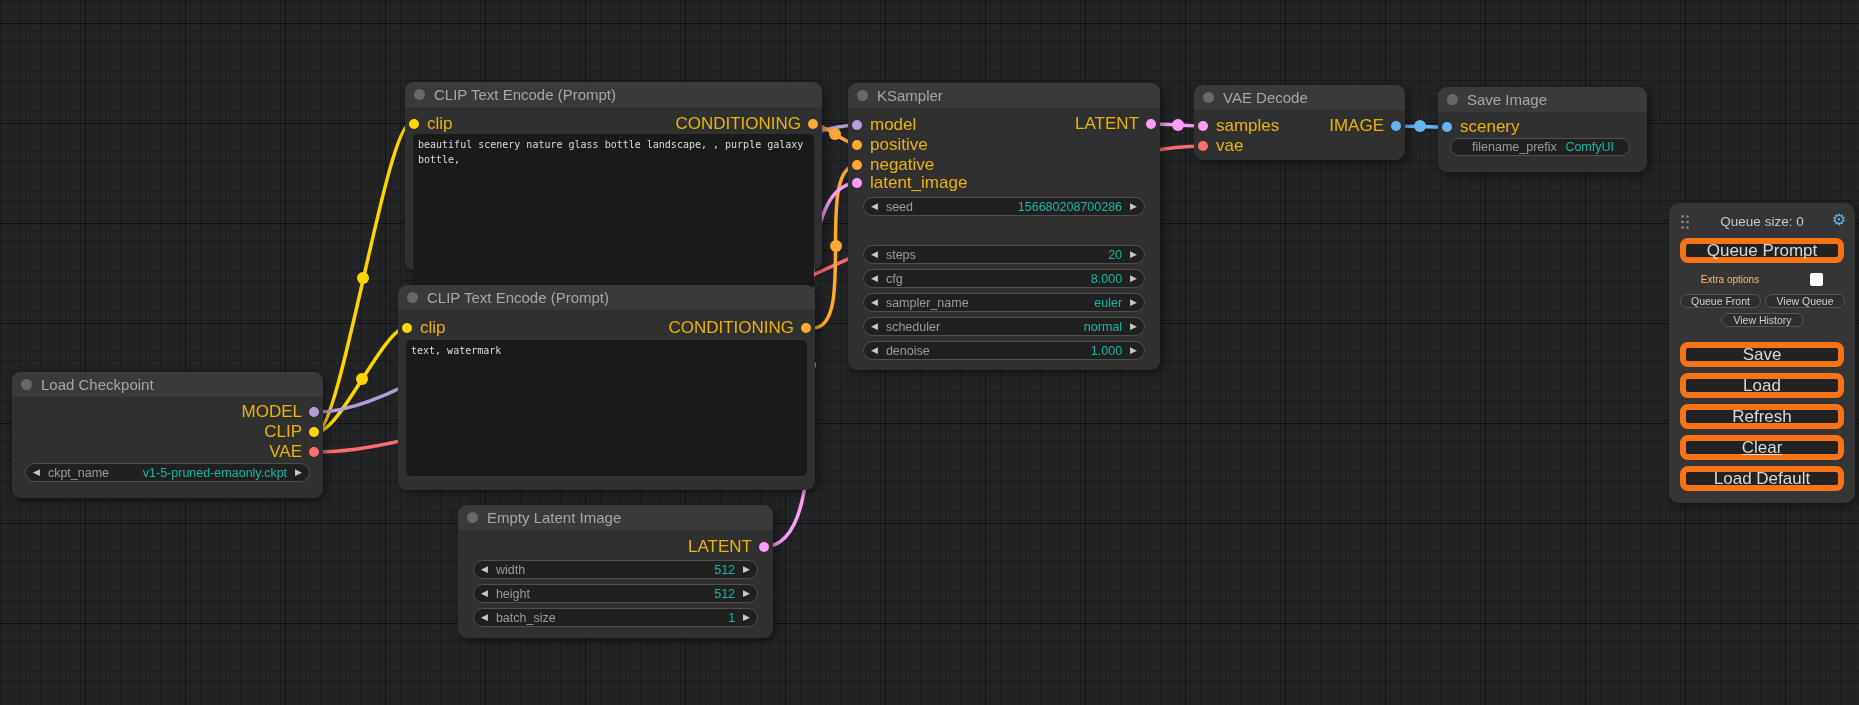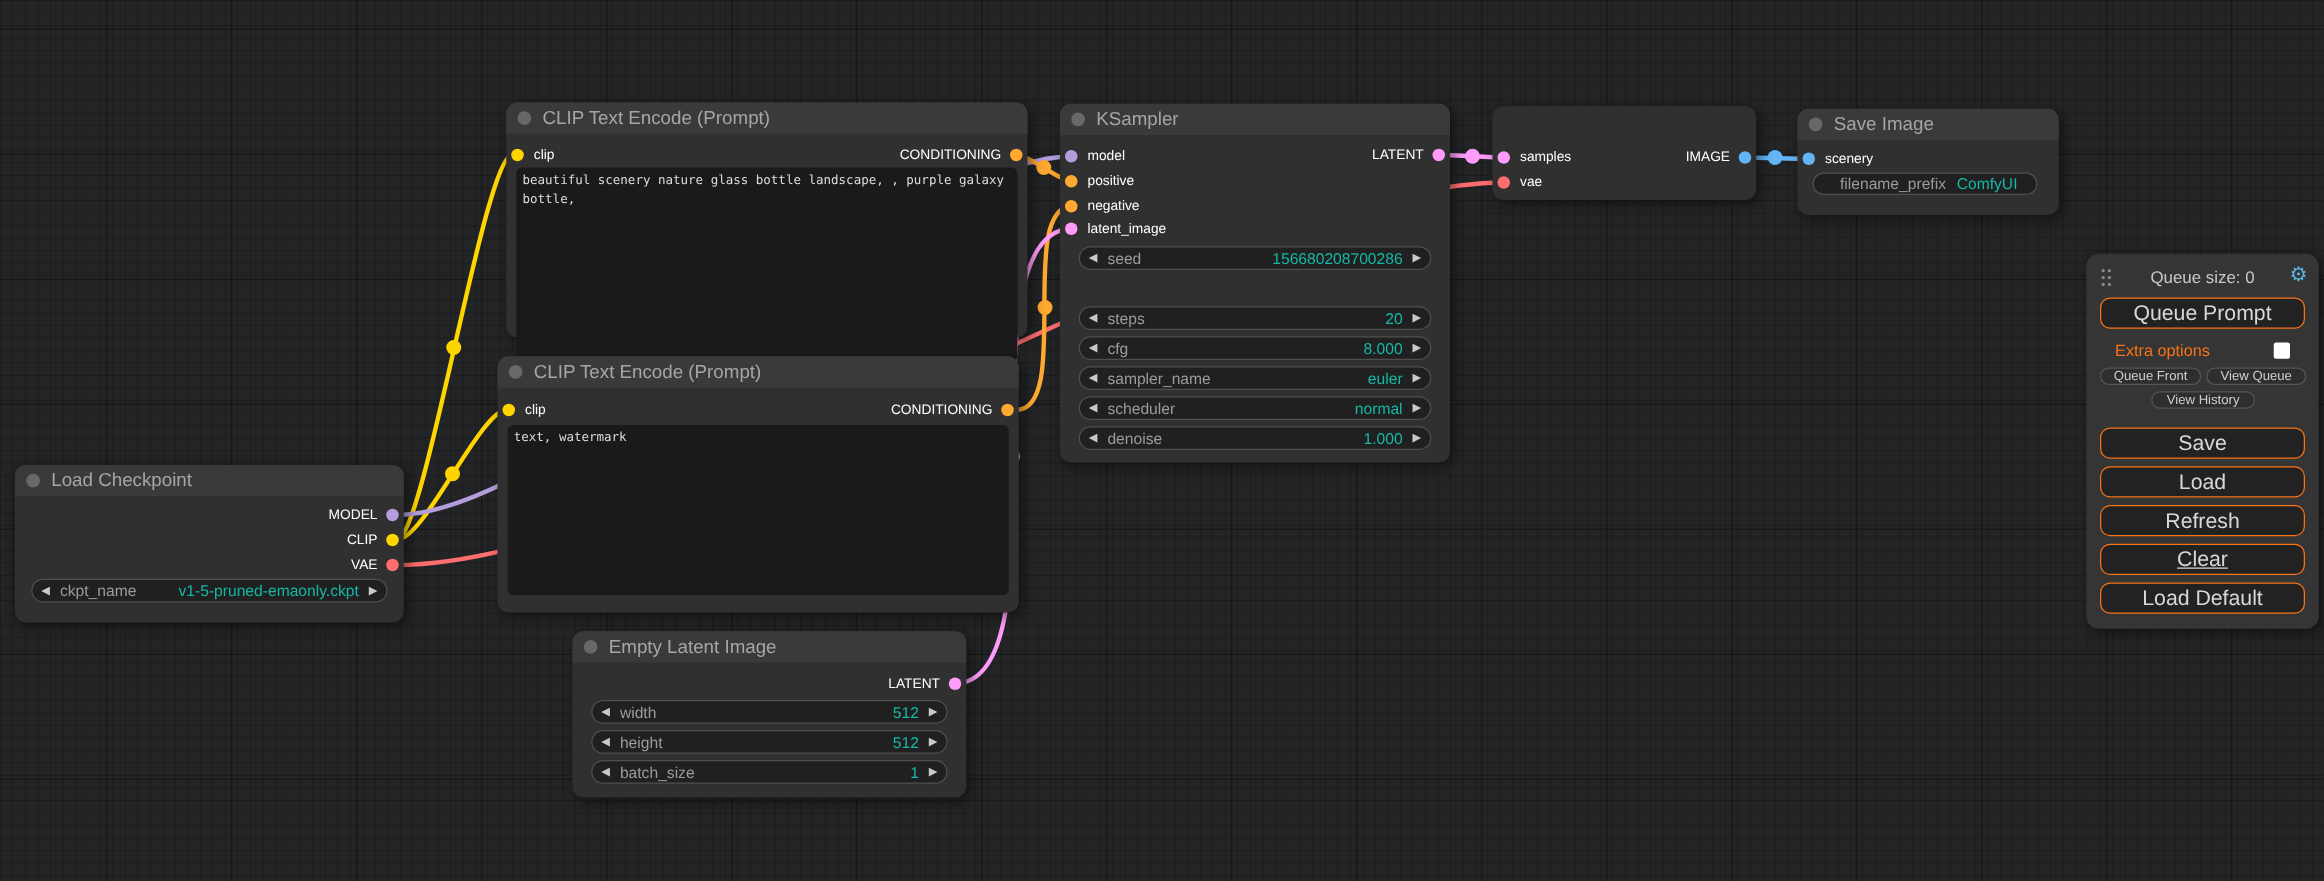--- a/index.html
+++ b/index.html
@@ -19,21 +19,21 @@
   .node{
     position:absolute;z-index:2;background:#303031;border-radius:9px;
     box-shadow:3px 3px 10px rgba(0,0,0,.45);
   }
   .ntitle{
     position:absolute;left:0;top:0;right:0;height:25px;background:#3a3a3b;
     border-radius:9px 9px 0 0;display:flex;align-items:center;padding-left:9px;box-sizing:border-box;
   }
   .tdot{width:11px;height:11px;border-radius:50%;background:#686868;margin-right:9px;flex:0 0 auto;}
   .ttext{color:#a6a6a6;font-size:15px;white-space:nowrap;}
-  .slot{position:absolute;height:18px;display:flex;align-items:center;color:#ffffff;font-size:11px;}
+  .slot{position:absolute;height:18px;display:flex;align-items:center;color:#eab308;font-size:17px;}
   .islot{left:4px;}
   .oslot{right:4px;flex-direction:row-reverse;}
   .sdot{width:10px;height:10px;border-radius:50%;flex:0 0 auto;}
   .islot .sdot{margin-right:8px;}
   .oslot .sdot{margin-left:7px;}
   .c-model{background:#B39DDB;}
   .c-clip{background:#FFD500;}
   .c-vae{background:#FF6E6E;}
   .c-cond{background:#FFA931;}
   .c-latent{background:#FF9CF9;}
@@ -59,32 +59,32 @@
   #node-empty-latent{left:458px;top:505px;width:315px;height:133px;}
   #node-ksampler{left:848px;top:83px;width:312px;height:287px;}
   #node-vae-decode{left:1194px;top:85px;width:211px;height:75px;}
   #node-save-image{left:1438px;top:87px;width:209px;height:85px;}
   
   #queue-panel{
     position:absolute;z-index:5;left:1669px;top:203px;width:186px;height:300px;
     background:#353535;border-radius:10px;box-shadow:3px 3px 10px rgba(0,0,0,.45);
   }
   .qbtn{
-    position:absolute;left:11px;width:164px;height:25px;background:#222;border:1px solid #f97316;
+    position:absolute;left:11px;width:164px;height:25px;background:#222;border:6px solid #f97316;
     border-radius:8px;color:#d8d8d8;font-size:17px;display:flex;align-items:center;justify-content:center;
     box-sizing:border-box;cursor:pointer;
   }
   .qbtn-sm{
     position:absolute;height:14px;background:#2e2e2e;border:1px solid #555;border-radius:8px;
     color:#cfcfcf;font-size:10.5px;display:flex;align-items:center;justify-content:center;box-sizing:border-box;
   }
   #queue-size{position:absolute;left:0;right:0;top:11px;text-align:center;color:#c8c8c8;font-size:13.5px;}
   #gear{position:absolute;right:9px;top:7px;color:#5db3e0;font-size:16px;cursor:pointer;}
   #drag-handle{position:absolute;left:11px;top:11px;cursor:grab;}
-  #extra-options{position:absolute;left:0;right:0;top:70px;display:flex;align-items:center;justify-content:center;color:#f97316;font-size:13px;gap:44px;}
+  #extra-options{position:absolute;left:0;right:0;top:70px;display:flex;align-items:center;justify-content:center;color:#fdba74;font-size:10px;gap:44px;}
   #extra-checkbox{width:13px;height:13px;background:#fff;border-radius:2px;margin-left:7px;}
 </style>
 </head>
 <body>
 
 <svg id="wires" width="1859" height="705">
   <path d="M317,432 C340,432 387,124 410,124" stroke="#FFD500" stroke-width="3.5" fill="none"></path>
   <path d="M317,432 C340,432 384,327 407,327" stroke="#FFD500" stroke-width="3.5" fill="none"></path>
   <path d="M317,412 C452,412 723,125 858,125" stroke="#B39DDB" stroke-width="3.5" fill="none"></path>
   <path d="M317,452 C539,452 982,146 1204,146" stroke="#FF6E6E" stroke-width="3.5" fill="none"></path>
@@ -247,20 +247,24 @@
   </div>
   <div class="pill" style="left:15px;right:15px;top:258px;">
     <span class="arrow">◀</span>
     <span class="wlabel">denoise</span>
     <span class="wvalue">1.000</span>
     <span class="arrow">▶</span>
   </div>
 </div>
 
 <div class="node" id="node-vae-decode">
+  <div class="ntitle">
+    <span class="tdot"></span>
+    <span class="ttext">VAE Decode</span>
+  </div>
   <div class="slot islot" style="top:32px;">
     <span class="sdot c-latent"></span>
     <span>samples</span>
   </div>
   <div class="slot islot" style="top:52px;">
     <span class="sdot c-vae"></span>
     <span>vae</span>
   </div>
   <div class="slot oslot" style="top:32px;">
     <span class="sdot c-image"></span>

